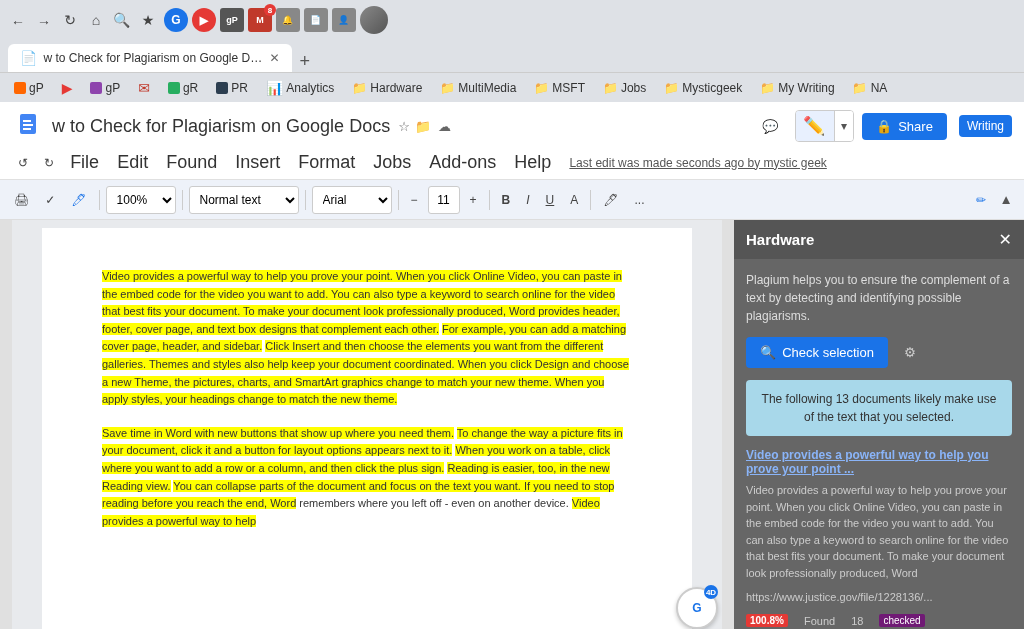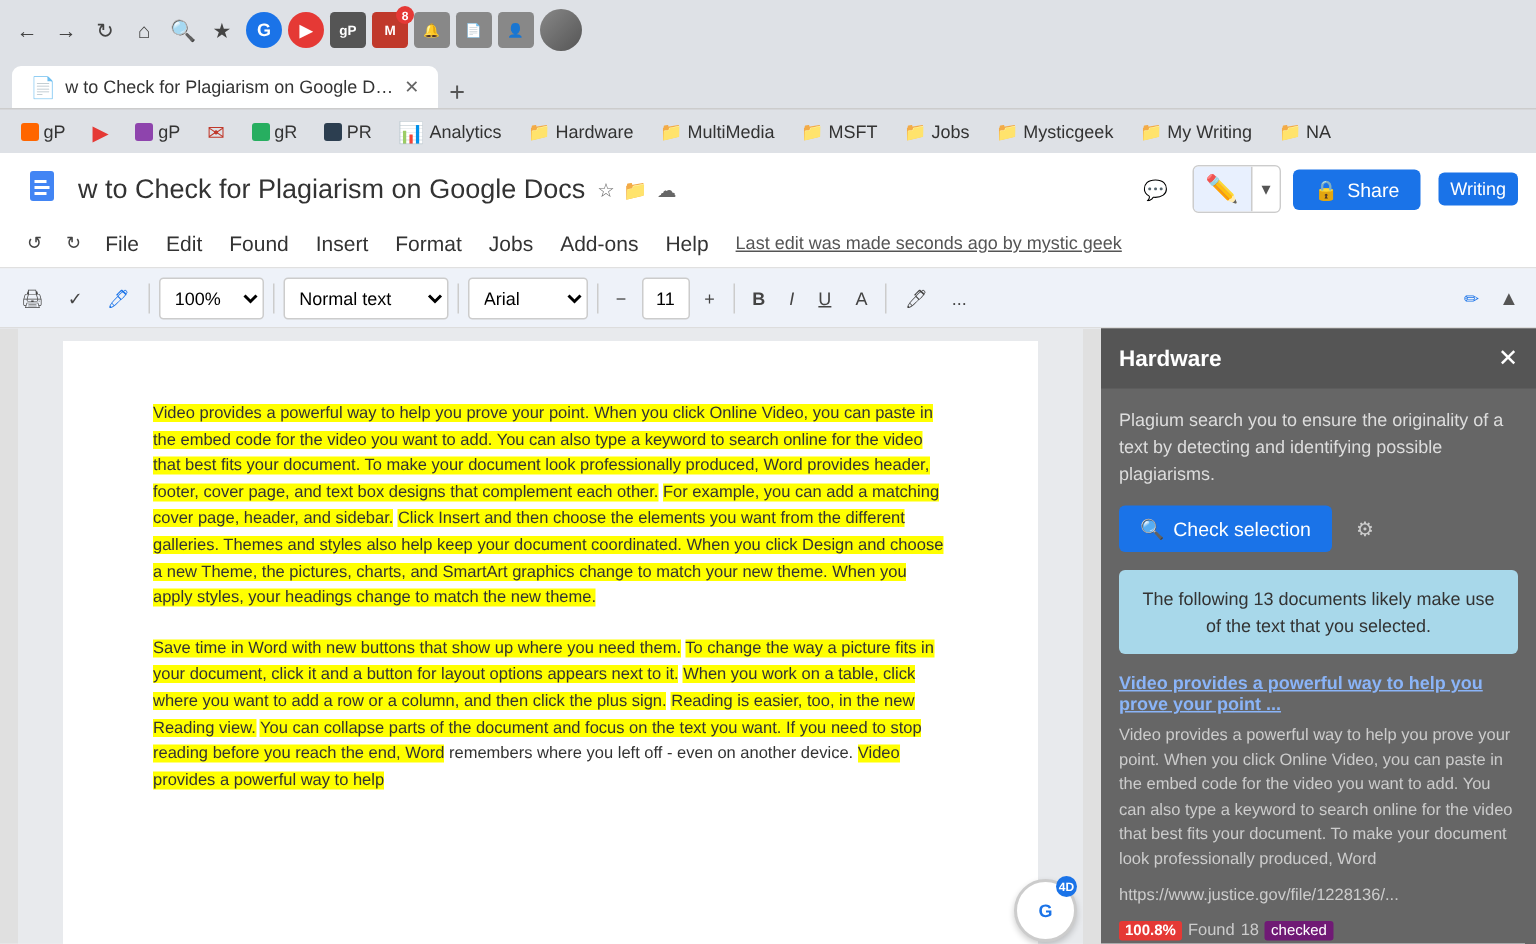--- a/index.html
+++ b/index.html
@@ -20,21 +20,21 @@
     .gdocs-header { background: white; padding: 4px 12px 0; border-bottom: 1px solid #e0e0e0; }
     .gdocs-title-bar { display: flex; align-items: center; gap: 8px; padding: 4px 0; }
     .gdocs-title { font-size: 18px; color: #333; font-family: 'Google Sans', Arial, sans-serif; }
     .gdocs-title-icons { display: flex; gap: 6px; color: #666; }
     .gdocs-header-right { margin-left: auto; display: flex; align-items: center; gap: 8px; }
     .share-btn { background: #1a73e8; color: white; border: none; border-radius: 4px; padding: 6px 14px; font-size: 13px; cursor: pointer; display: flex; align-items: center; gap: 6px; }
     .icon-btn { width: 32px; height: 32px; border-radius: 50%; display: flex; align-items: center; justify-content: center; cursor: pointer; border: none; background: none; color: #555; }
 
     
     .menu-bar { display: flex; align-items: center; gap: 2px; padding: 2px 0; }
-    .menu-item { padding: 4px 8px; border-radius: 4px; cursor: pointer; font-size: 14px; color: #333; }
+    .menu-item { padding: 4px 8px; border-radius: 4px; cursor: pointer; font-size: 18px; color: #333; }
     .last-edit { color: #555; font-size: 12px; margin-left: 8px; text-decoration: underline; cursor: pointer; }
 
     
     .doc-toolbar { background: #eef2f9; display: flex; align-items: center; padding: 4px 8px; gap: 4px; border-bottom: 1px solid #ddd; height: 40px; }
     .toolbar-btn { height: 28px; padding: 0 6px; border: none; background: none; cursor: pointer; border-radius: 3px; display: flex; align-items: center; gap: 2px; font-size: 12px; color: #444; }
     .toolbar-select { height: 28px; padding: 0 6px; border: 1px solid #ccc; background: white; border-radius: 3px; font-size: 12px; cursor: pointer; }
     .toolbar-divider { width: 1px; height: 20px; background: #ccc; margin: 0 2px; }
     .toolbar-num { width: 32px; height: 28px; border: 1px solid #ccc; border-radius: 3px; text-align: center; font-size: 12px; background: white; }
 
     
@@ -277,35 +277,35 @@
     </div>
 
   </div>
 
   <div class="plagium-sidebar">
     <div class="plagium-header">
       <span class="plagium-title">Hardware</span>
       <button class="plagium-close">✕</button>
     </div>
     <div class="plagium-body">
-      <p class="plagium-description">Plagium search you to ensure the originality of a text by detecting and identifying possible plagiarisms.</p>
+      <p class="plagium-description">Plagium helps you to ensure the complement of a text by detecting and identifying possible plagiarisms.</p>
       <div class="check-btn-row">
         <button class="plagium-check-btn">
           <span>🔍</span>
           <span>Check selection</span>
         </button>
         <button class="plagium-settings-btn">⚙</button>
       </div>
       <div class="plagium-result-box">
         <span>The following 13 documents likely make use of the text that you selected.</span>
       </div>
       <a class="plagium-link">Video provides a powerful way to help you prove your point ...</a>
       <p class="plagium-excerpt">Video provides a powerful way to help you prove your point. When you click Online Video, you can paste in the embed code for the video you want to add. You can also type a keyword to search online for the video that best fits your document. To make your document look professionally produced, Word</p>
       <p class="plagium-excerpt">https://www.justice.gov/file/1228136/...</p>
-      <div style="display:flex;align-items:flex-start;gap:4px;flex-wrap:wrap;">
+      <div style="display:flex;align-items:flex-end;gap:16px;flex-wrap:wrap;">
         <span class="similarity-badge">
           <span>100.8%</span>
         </span>
         <span class="found-badge">Found</span>
         <span class="found-badge">18</span>
         <span class="checked-badge">checked</span>
       </div>
     </div>
 
   </div>

